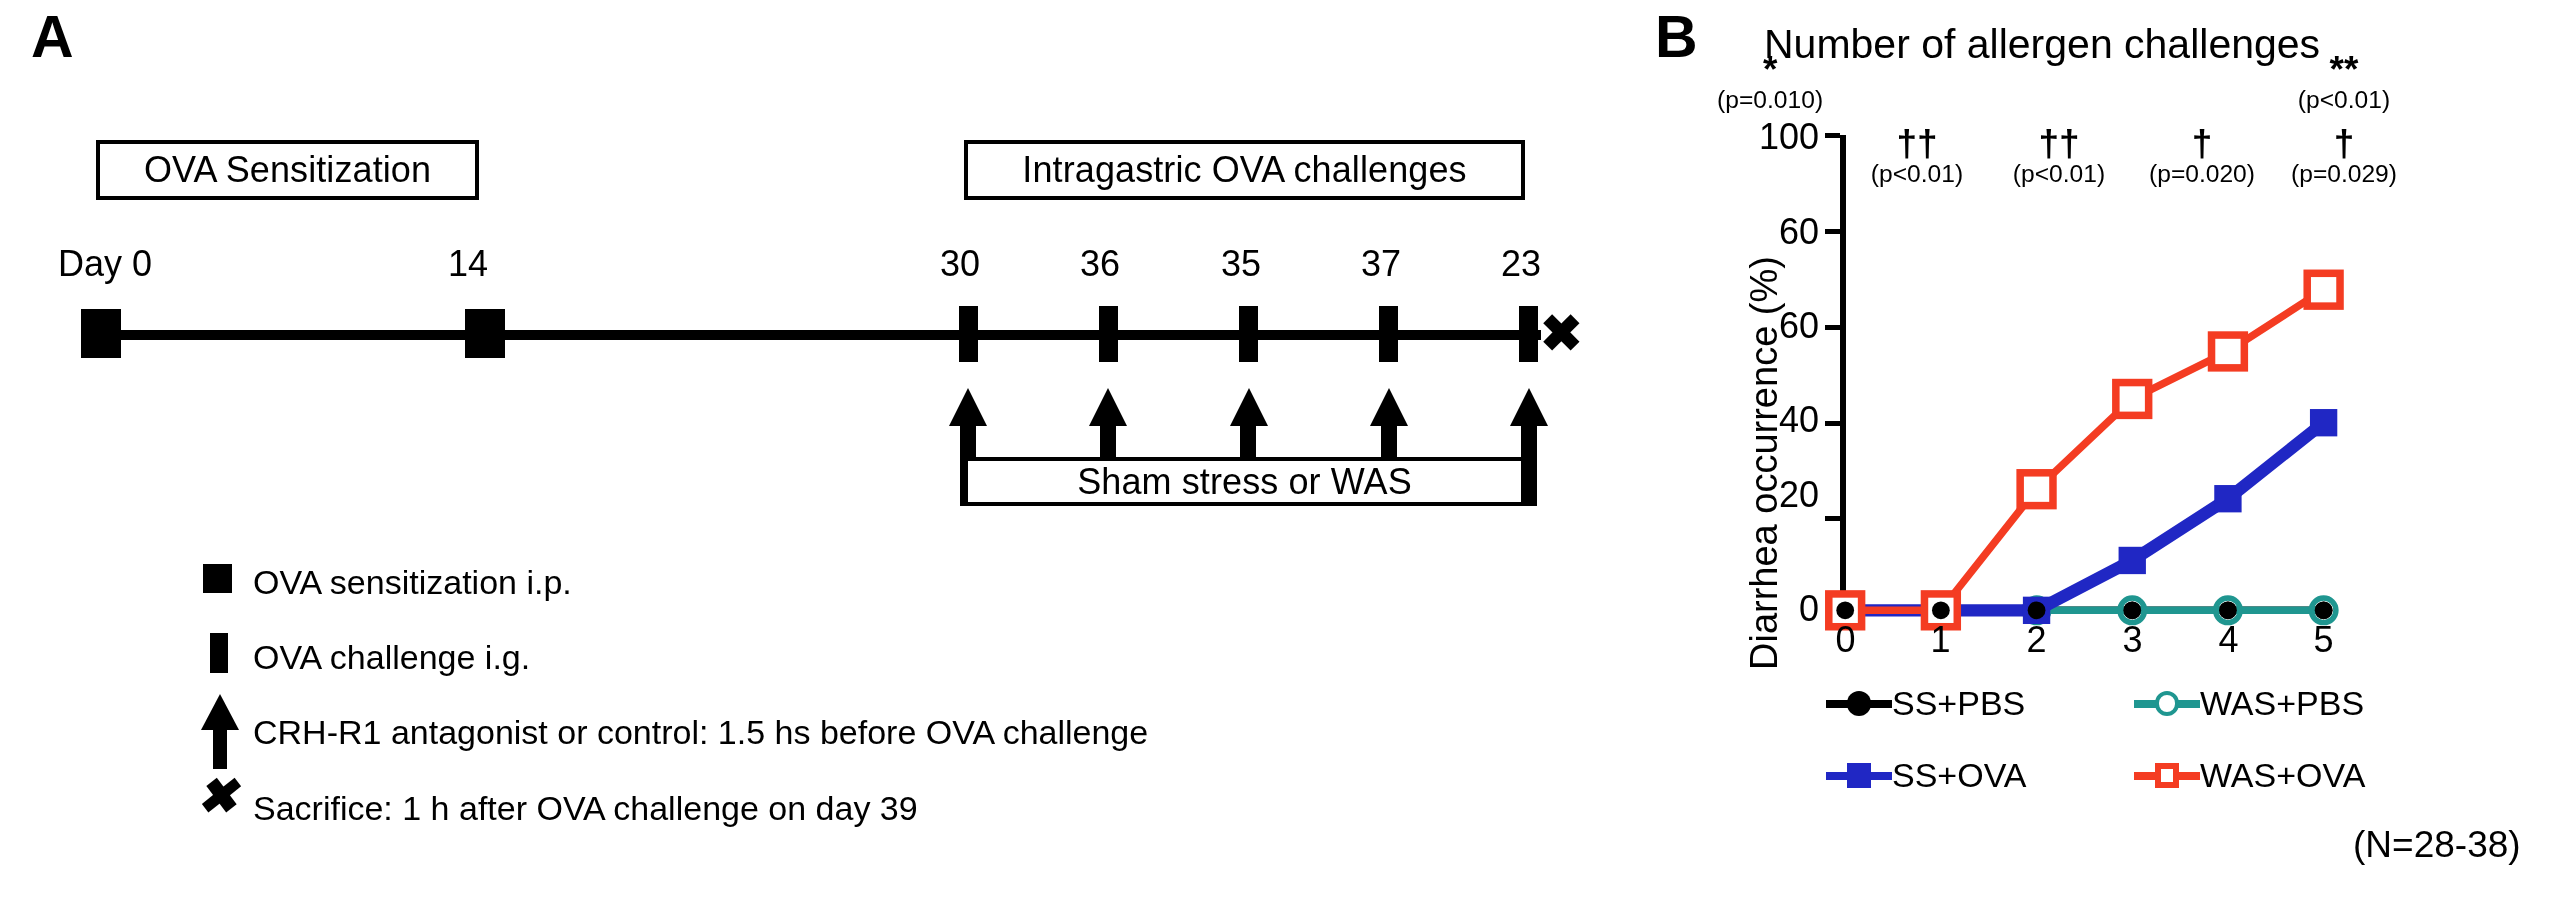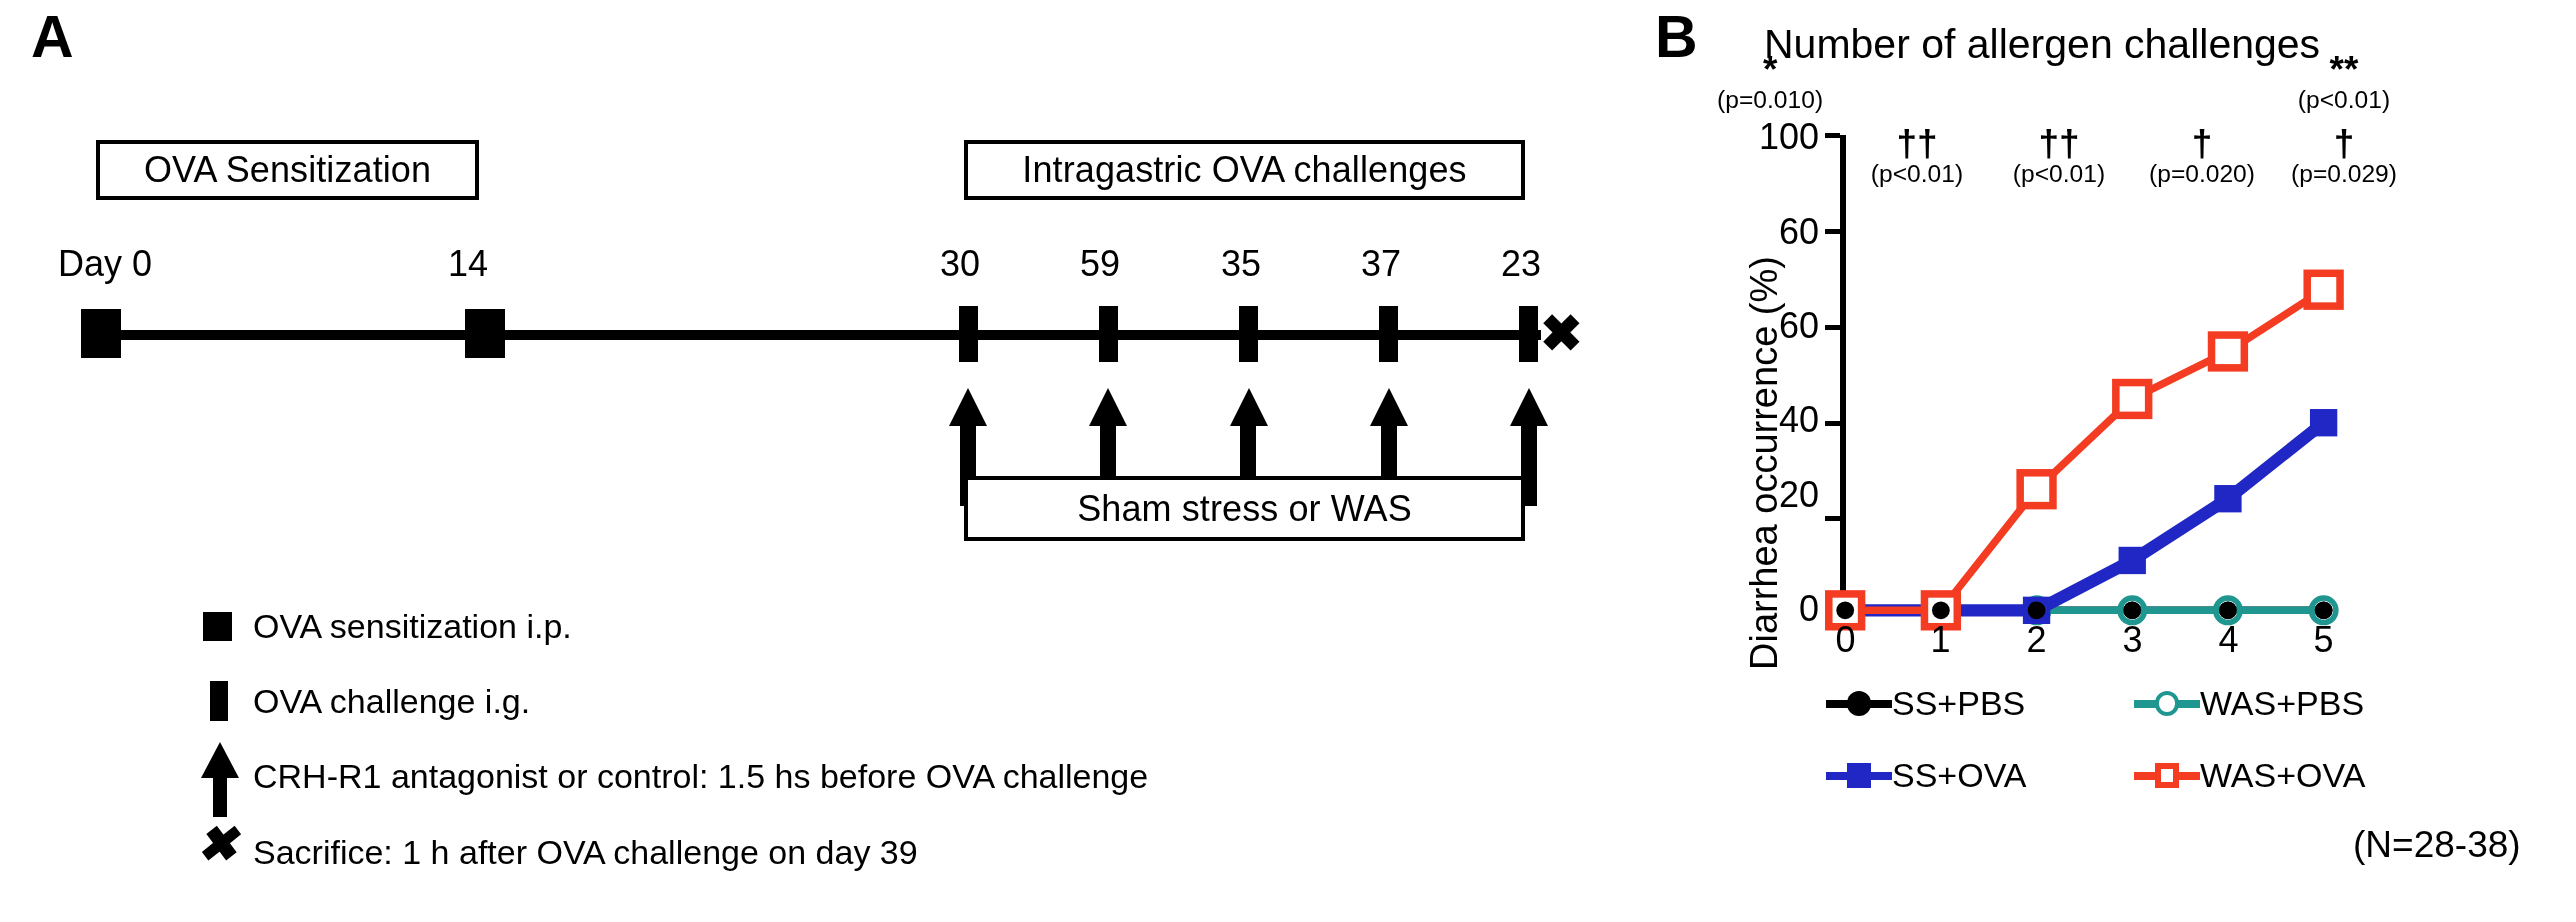--- a/index.html
+++ b/index.html
@@ -20,21 +20,21 @@
   .tl-label{position:absolute;font-size:36px;white-space:nowrap;}
 
   .tick-sq{position:absolute;background:#000;}
   .arrow-shaft{position:absolute;background:#000;}
   .arrow-head{position:absolute;width:0;height:0;
               border-left:19px solid transparent;border-right:19px solid transparent;
               border-bottom:38px solid #000;}
 
   .xmark{position:absolute;font-size:51px;font-weight:bold;line-height:1;}
 
-  .legA-row{position:absolute;display:flex;align-items:center;margin-top:48px;}
+  .legA-row{position:absolute;display:flex;align-items:flex-end;}
   .legA-text{font-size:34px;white-space:nowrap;}
   .legA-icon{position:relative;width:62px;flex:0 0 62px;height:48px;}
 
   .ic-sq-big{position:absolute;left:12.3px;top:9.6px;width:29px;height:29px;background:#000;}
   .ic-sq-tall{position:absolute;left:19px;top:4.1px;width:18px;height:40px;background:#000;}
   .ic-arrow-shaft{position:absolute;left:22px;top:23px;width:13.7px;height:42px;background:#000;}
   .ic-arrow-head{position:absolute;left:9.6px;top:-9.6px;width:0;height:0;
                  border-left:19px solid transparent;border-right:19px solid transparent;
                  border-bottom:36px solid #000;}
   .ic-x{position:absolute;left:5.5px;top:-8.2px;font-size:49px;font-weight:bold;line-height:1;}
@@ -77,21 +77,21 @@
 
   <div class="panel-letter" style="left:31px;top:8.2px;">A</div>
 
   <div class="tl-box" style="left:96px;top:140px;width:383px;height:60px;">OVA Sensitization</div>
 
   <div class="tl-box" style="left:964px;top:140px;width:561px;height:60px;">Intragastric OVA challenges</div>
 
   <div class="tl-label" style="left:58px;top:243px;">Day 0</div>
   <div class="tl-label" style="left:448px;top:243px;">14</div>
   <div class="tl-label" style="left:940px;top:243px;">30</div>
-  <div class="tl-label" style="left:1080px;top:243px;">59</div>
+  <div class="tl-label" style="left:1080px;top:243px;">36</div>
   <div class="tl-label" style="left:1221px;top:243px;">35</div>
   <div class="tl-label" style="left:1361px;top:243px;">37</div>
   <div class="tl-label" style="left:1501px;top:243px;">23</div>
 
   <div class="tl-line" style="left:81px;top:330px;width:1460px;height:10.3px;"></div>
 
   <div class="tick-sq" style="left:81px;top:309px;width:40px;height:49px;"></div>
   <div class="tick-sq" style="left:465px;top:309px;width:40px;height:49px;"></div>
 
   <div class="tick-sq" style="left:959px;top:306px;width:19px;height:56px;"></div>
@@ -116,21 +116,21 @@
   </div>
   <div>
     <div class="arrow-shaft" style="position:absolute;left:1381px;top:424px;width:16.4px;height:82px;"></div>
     <div class="arrow-head" style="position:absolute;left:1370px;top:388px;"></div>
   </div>
   <div>
     <div class="arrow-shaft" style="position:absolute;left:1521px;top:424px;width:16.4px;height:82px;"></div>
     <div class="arrow-head" style="position:absolute;left:1510px;top:388px;"></div>
   </div>
 
-  <div class="tl-box" style="left:964px;top:476px;width:561px;height:65px;">Sham stress or WAS</div>
+  <div class="tl-box" style="left:964px;top:457px;width:561px;height:49px;">Sham stress or WAS</div>
 
   <div class="legA-row" style="left:191px;top:554px;">
     <span class="legA-icon">
         <i class="ic-sq-big"></i>
       </span>
     <span class="legA-text">OVA sensitization i.p.</span>
   </div>
 
   <div class="legA-row" style="left:191px;top:629px;">
     <span class="legA-icon">

